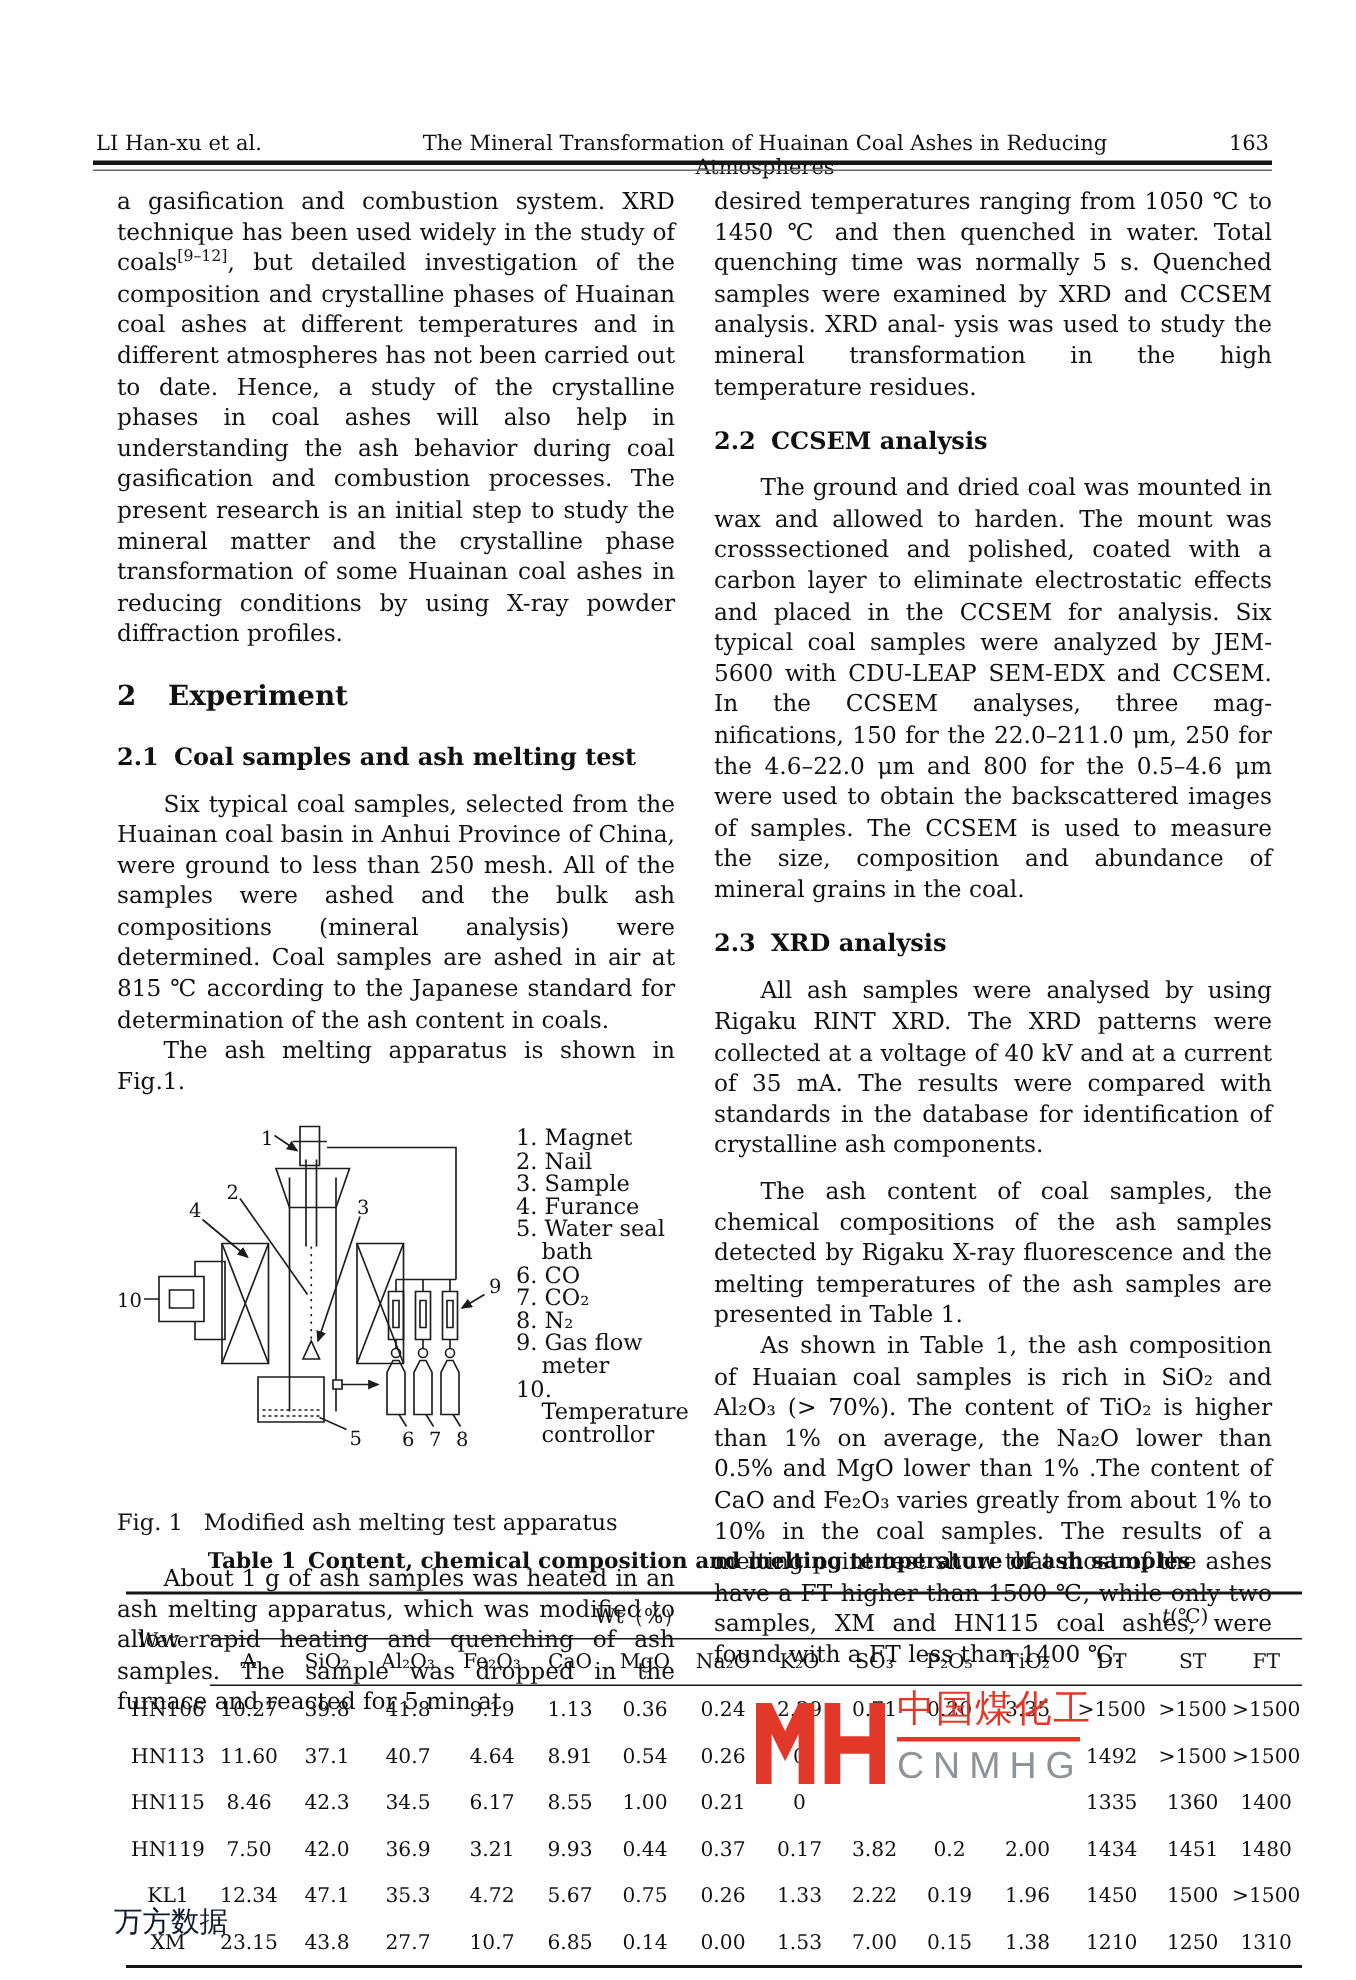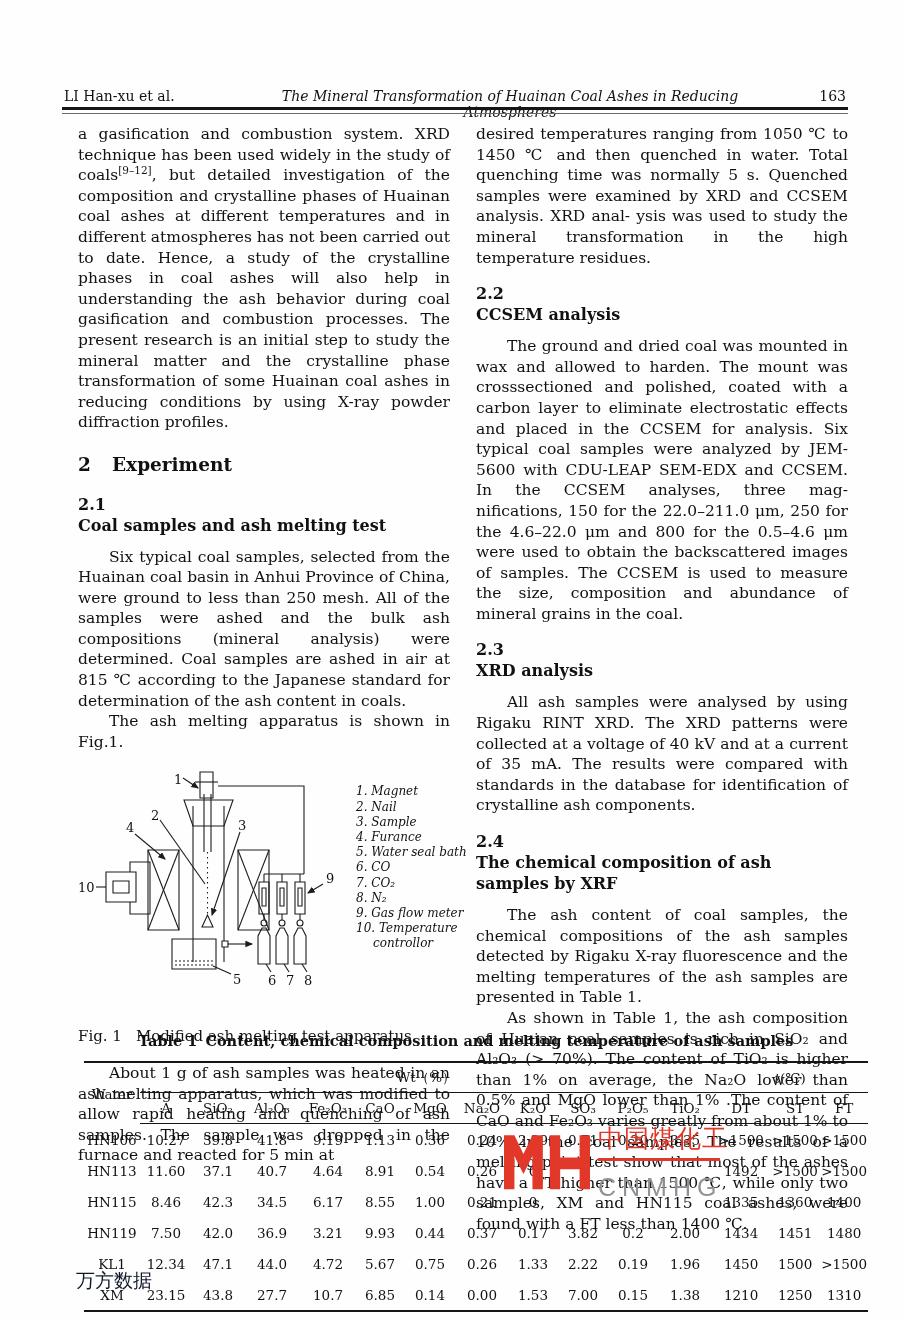--- a/index.html
+++ b/index.html
@@ -3,47 +3,47 @@
 <meta charset="utf-8">
 <style>
   html,body{margin:0;padding:0;background:#ddd;}
   .page{position:relative;width:904px;height:1320px;background:#fefefe;margin:0 auto;
         font-family:"DejaVu Serif", serif;color:#111;overflow:hidden;}
 
   
   .running-head{position:absolute;left:64px;right:58px;top:88px;display:flex;
                 align-items:baseline;font-size:14px;}
   .running-head .author{width:170px;}
-  .running-head .rh-title{flex:1;text-align:center;font-style:italic;}
+  .running-head .rh-title{flex:1;text-align:center;}
   .running-head .pagenum{width:60px;text-align:right;}
   .header-rule{position:absolute;left:62px;right:56px;top:107px;height:3px;background:#161616;}
   .header-rule2{position:absolute;left:62px;right:56px;top:113px;height:1px;background:#6a6a6a;}
 
   
   .col{position:absolute;top:124px;width:372px;font-size:15.5px;line-height:20.6px;
        text-align:justify;}
   .col-left{left:78px;}
   .col-right{left:476px;}
   p{margin:0;}
   p.ind{text-indent:2em;}
   .sup{vertical-align:super;font-size:10.5px;line-height:0;}
 
   .h-main{display:flex;font-weight:bold;font-size:18.5px;margin:22px 0 18px 0;text-align:left;}
   .h-main .hnum{width:34px;flex:none;}
-  .h-sub{display:flex;font-weight:bold;font-size:16px;margin:15px 0 11px 0;text-align:left;line-height:21px;flex-direction:column;}
+  .h-sub{display:flex;font-weight:bold;font-size:16px;margin:15px 0 11px 0;text-align:left;line-height:21px;}
   .h-sub .hnum{width:38px;flex:none;}
   .h-sub .htitle{flex:1;}
   .mt10{margin-top:10px;}
 
   
   .figure-wrap{position:relative;height:252px;margin-top:12px;}
   .apparatus-svg{position:absolute;left:-6px;top:0;}
   .apparatus-svg *{vector-effect:non-scaling-stroke;}
-  .fig-legend{position:absolute;left:262px;top:4px;width:120px;font-size:12px;
-              line-height:15.2px;text-align:left;list-style:none;margin:16px;padding:0;font-style:italic;}
+  .fig-legend{position:absolute;left:262px;top:4px;width:120px;font-size:15px;
+              line-height:15.2px;text-align:left;list-style:none;margin:4px;padding:0;}
   .fig-legend li{padding-left:17px;text-indent:-17px;}
   .fig-caption{text-align:left;font-size:15px;margin:10px 0 16px 0;}
   .fig-caption .cap-label{margin-right:14px;}
   svg text{font-family:"DejaVu Serif", serif;font-size:13px;fill:#111;}
 
   
   .table-block{position:absolute;left:84px;top:1032px;width:764px;}
   .table-title{text-align:center;font-weight:bold;font-size:14.5px;margin-bottom:12px;}
   .table-title .tt-label{margin-right:8px;}
   table.data{width:100%;border-collapse:collapse;table-layout:fixed;font-size:13.5px;
@@ -57,21 +57,21 @@
   tr.body td{padding:8px 1px 7px 1px;}
   .table-note{font-size:12.8px;margin-top:7px;padding-left:12px;text-align:left;}
 
   
   .watermark{position:absolute;left:504px;top:1120px;width:230px;height:90px;z-index:6;
              font-family:"Liberation Sans", sans-serif;}
   .wm-logo{position:absolute;left:0;top:3px;}
   .wm-right{position:absolute;left:94px;top:2px;width:136px;}
   .wm-cn{color:#e2382a;font-size:25px;letter-spacing:1px;white-space:nowrap;}
   .wm-rule{height:3px;background:#e2382a;margin-top:3px;width:122px;}
-  .wm-latin{color:#8f9296;font-size:25px;letter-spacing:6px;margin-top:12px;white-space:nowrap;}
+  .wm-latin{color:#8f9296;font-size:25px;letter-spacing:6px;margin-top:2px;white-space:nowrap;}
 
   .footer-mark{position:absolute;left:76px;top:1268px;font-size:19px;color:#0f172a;
                font-family:"Liberation Sans", sans-serif;}
 </style>
 </head>
 <body>
 
 <div class="page">
 
   <div class="running-head">
@@ -212,24 +212,20 @@
       <span class="htitle">CCSEM analysis</span>
     </div>
     <p class="ind mt10">The ground and dried coal was mounted in wax and allowed to harden. The mount was crosssectioned and polished, coated with a carbon layer to eliminate electrostatic effects and placed in the CCSEM for analysis. Six typical coal samples were analyzed by JEM-5600 with CDU-LEAP SEM-EDX and CCSEM. In the CCSEM analyses, three mag- nifications, 150 for the 22.0–211.0 μm, 250 for the 4.6–22.0 μm and 800 for the 0.5–4.6 μm were used to obtain the backscattered images of samples. The CCSEM is used to measure the size, composition and abundance of mineral grains in the coal.</p>
 
     <div class="h-sub">
       <span class="hnum">2.3</span>
       <span class="htitle">XRD analysis</span>
     </div>
     <p class="ind mt10">All ash samples were analysed by using Rigaku RINT XRD. The XRD patterns were collected at a voltage of 40 kV and at a current of 35 mA. The results were compared with standards in the database for identification of crystalline ash components.</p>
 
-    <div class="h-sub">
-      <span class="hnum">2.4</span>
-      <span class="htitle">The chemical composition of ash samples by XRF</span>
-    </div>
     <p class="ind mt10">The ash content of coal samples, the chemical compositions of the ash samples detected by Rigaku X-ray fluorescence and the melting temperatures of the ash samples are presented in Table 1.</p>
     <p class="ind">As shown in Table 1, the ash composition of Huaian coal samples is rich in SiO₂ and Al₂O₃ (&gt; 70%). The content of TiO₂ is higher than 1% on average, the Na₂O lower than 0.5% and MgO lower than 1% .The content of CaO and Fe₂O₃ varies greatly from about 1% to 10% in the coal samples. The results of a melting point test show that most of the ashes have a FT higher than 1500 ℃, while only two samples, XM and HN115 coal ashes, were found with a FT less than 1400 ℃.</p>
   </div>
 
   <div class="table-block">
     <div class="table-title">
       <span class="tt-label">Table 1</span><span>Content, chemical composition and melting temperature of ash samples</span>
     </div>
     <table class="data">
       <colgroup>
@@ -336,21 +332,21 @@
         <td>0.2</td>
         <td>2.00</td>
         <td>1434</td>
         <td>1451</td>
         <td>1480</td>
       </tr>
       <tr class="body">
         <td>KL1</td>
         <td>12.34</td>
         <td>47.1</td>
-        <td>44.0</td>
+        <td>35.3</td>
         <td>4.72</td>
         <td>5.67</td>
         <td>0.75</td>
         <td>0.26</td>
         <td>1.33</td>
         <td>2.22</td>
         <td>0.19</td>
         <td>1.96</td>
         <td>1450</td>
         <td>1500</td>

